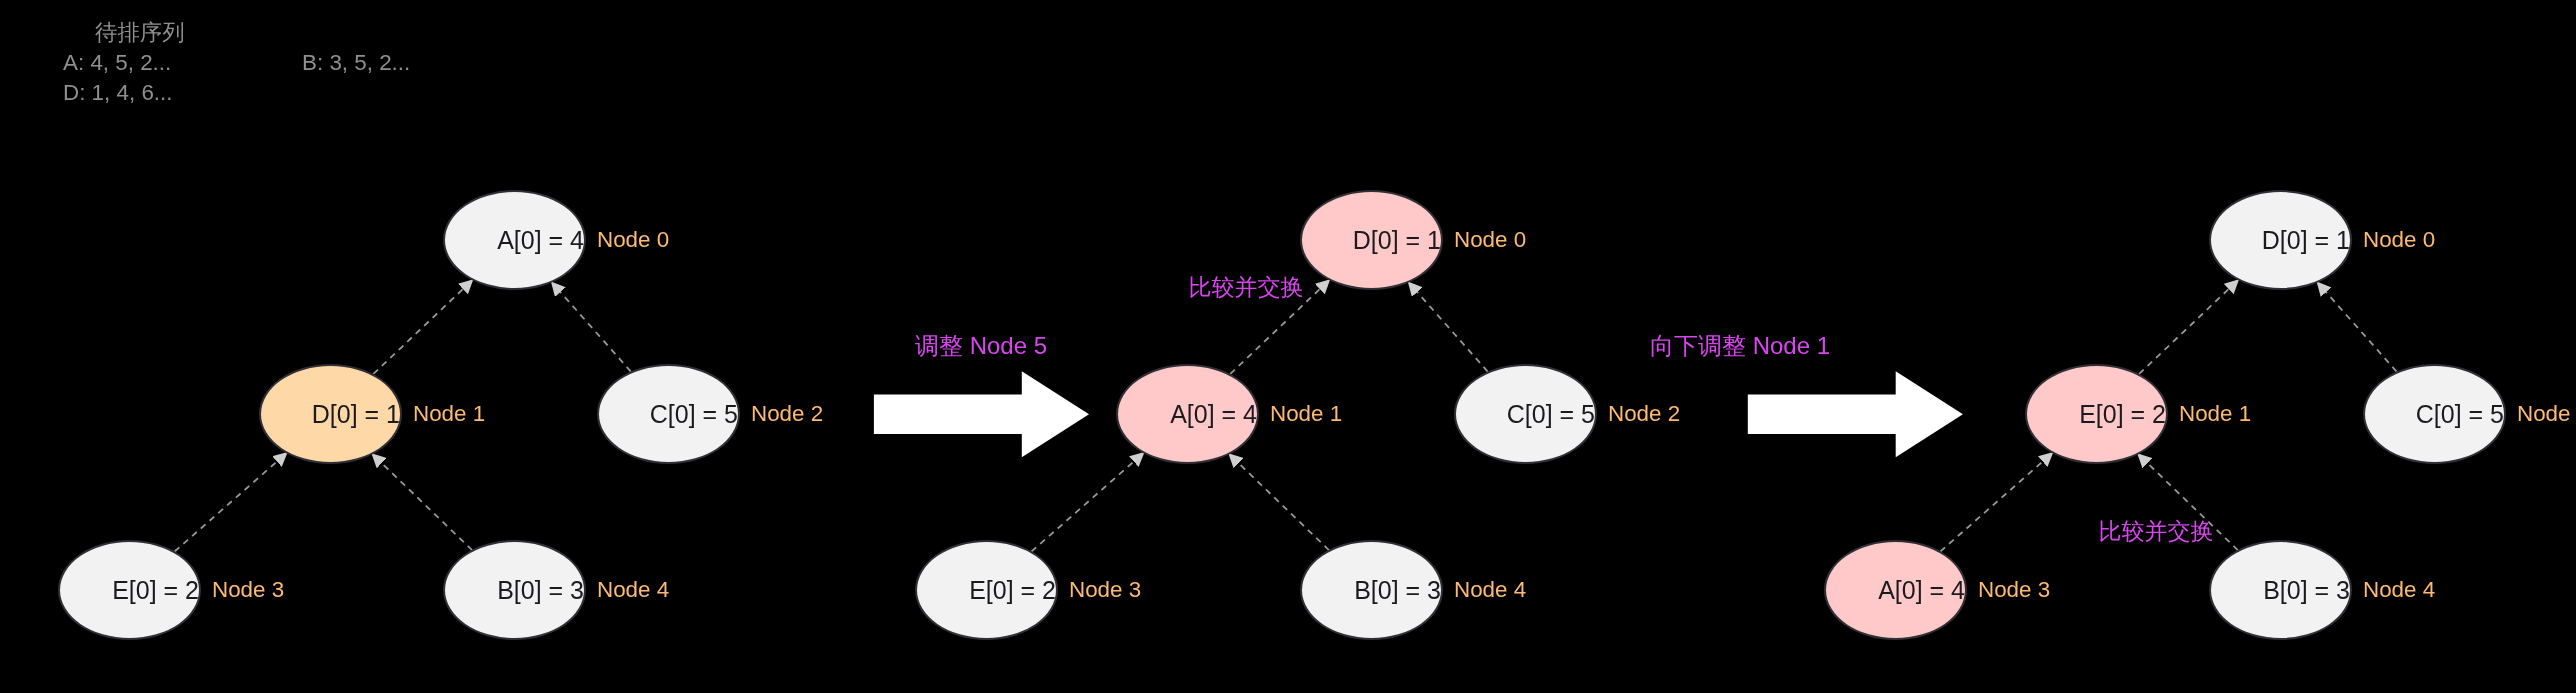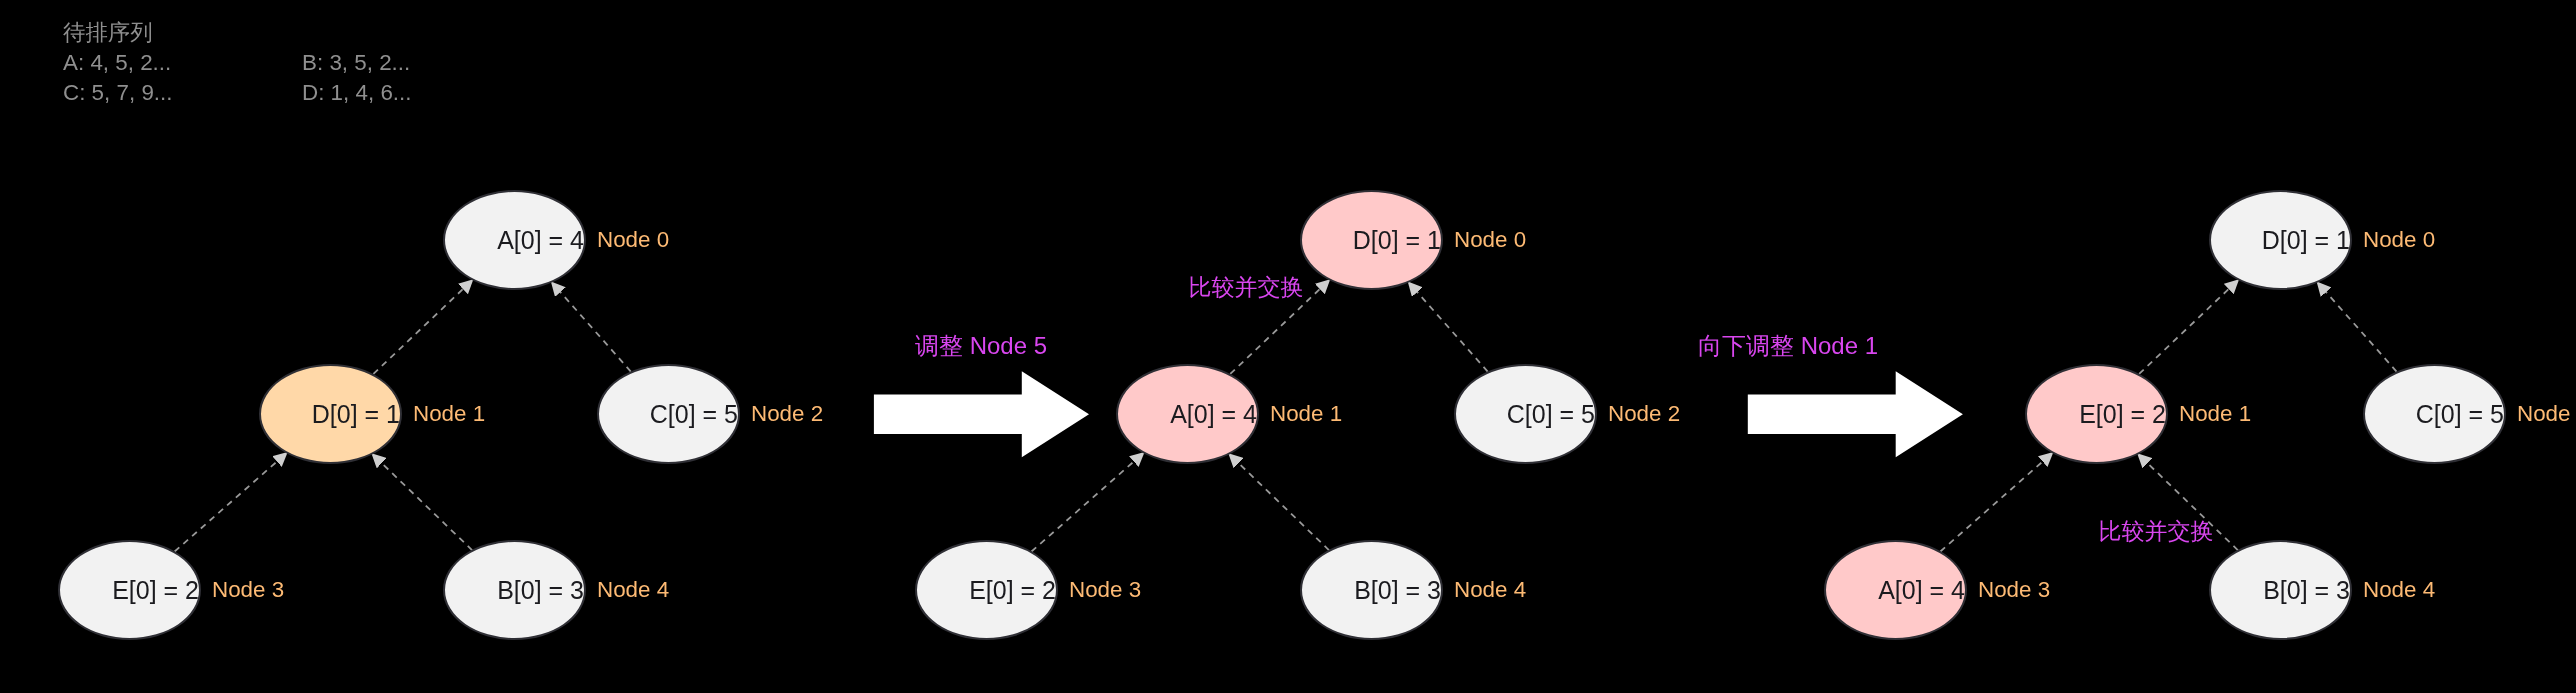--- a/index.html
+++ b/index.html
@@ -11,21 +11,21 @@
     font-family:"Liberation Sans","DejaVu Sans",sans-serif;
   }
   .layer{position:absolute;left:0;top:0;z-index:1;}
 
   
   .legend{
     position:absolute;left:63px;top:18px;z-index:3;
     display:grid;grid-template-columns:239px auto;
     line-height:30px;font-size:22.4px;color:#8f8f8f;
   }
-  .legend-title{grid-column:1/3;}
+  .legend-title{grid-column:1/3;margin-left:32px;}
 
   
   .node{position:absolute;z-index:2;width:143px;height:100px;}
   .ellipse{
     width:143px;height:100px;border-radius:50%;
     background:#f2f2f2;border:2.7px solid #2f2f35;
     box-sizing:border-box;
     display:flex;align-items:center;justify-content:flex-end;
   }
   .hl-orange .ellipse{background:#ffd8a8;}
@@ -46,21 +46,21 @@
   .t3-n0{left:2209px;top:190px;} .t3-n1{left:2025px;top:364px;}
   .t3-n2{left:2363px;top:364px;} .t3-n3{left:1824px;top:540px;}
   .t3-n4{left:2209px;top:540px;}
 
   
   .float-text{
     position:absolute;z-index:3;color:#d946ef;white-space:nowrap;
   }
   .arrow-label{font-size:24px;transform:translate(-50%,-100%);}
   .arrow-label-1{left:981px;top:362px;}
-  .arrow-label-2{left:1788px;top:362px;}
+  .arrow-label-2{left:1740px;top:362px;}
   .annotation{font-size:23px;transform:translate(-50%,-50%);}
   .anno-2{left:1246px;top:287px;}
   .anno-3{left:2156px;top:531px;}
 </style>
 </head>
 <body>
 
 <div id="canvas">
 
   <svg class="layer" width="2576" height="694" viewBox="0 0 2874 774">
@@ -89,21 +89,20 @@
     <g fill="#ffffff">
       <polygon points="975,440 1140,440 1140,414 1215,462 1140,510 1140,484 975,484"></polygon>
       <polygon points="1950,440 2115,440 2115,414 2190,462 2115,510 2115,484 1950,484"></polygon>
     </g>
   </svg>
 
   <div class="legend">
     <span class="legend-title">待排序列</span>
     <span>A: 4, 5, 2...</span>
     <span>B: 3, 5, 2...</span>
-    <span>C: 5, 7, 9...</span>
     <span>D: 1, 4, 6...</span>
   </div>
 
   <div class="node t1-n0 hl-none">
     <div class="ellipse">
       <span class="nval">A[0] = 4</span>
     </div>
     <span class="nlabel">Node 0</span>
   </div>
   <div class="node t1-n1 hl-orange">

